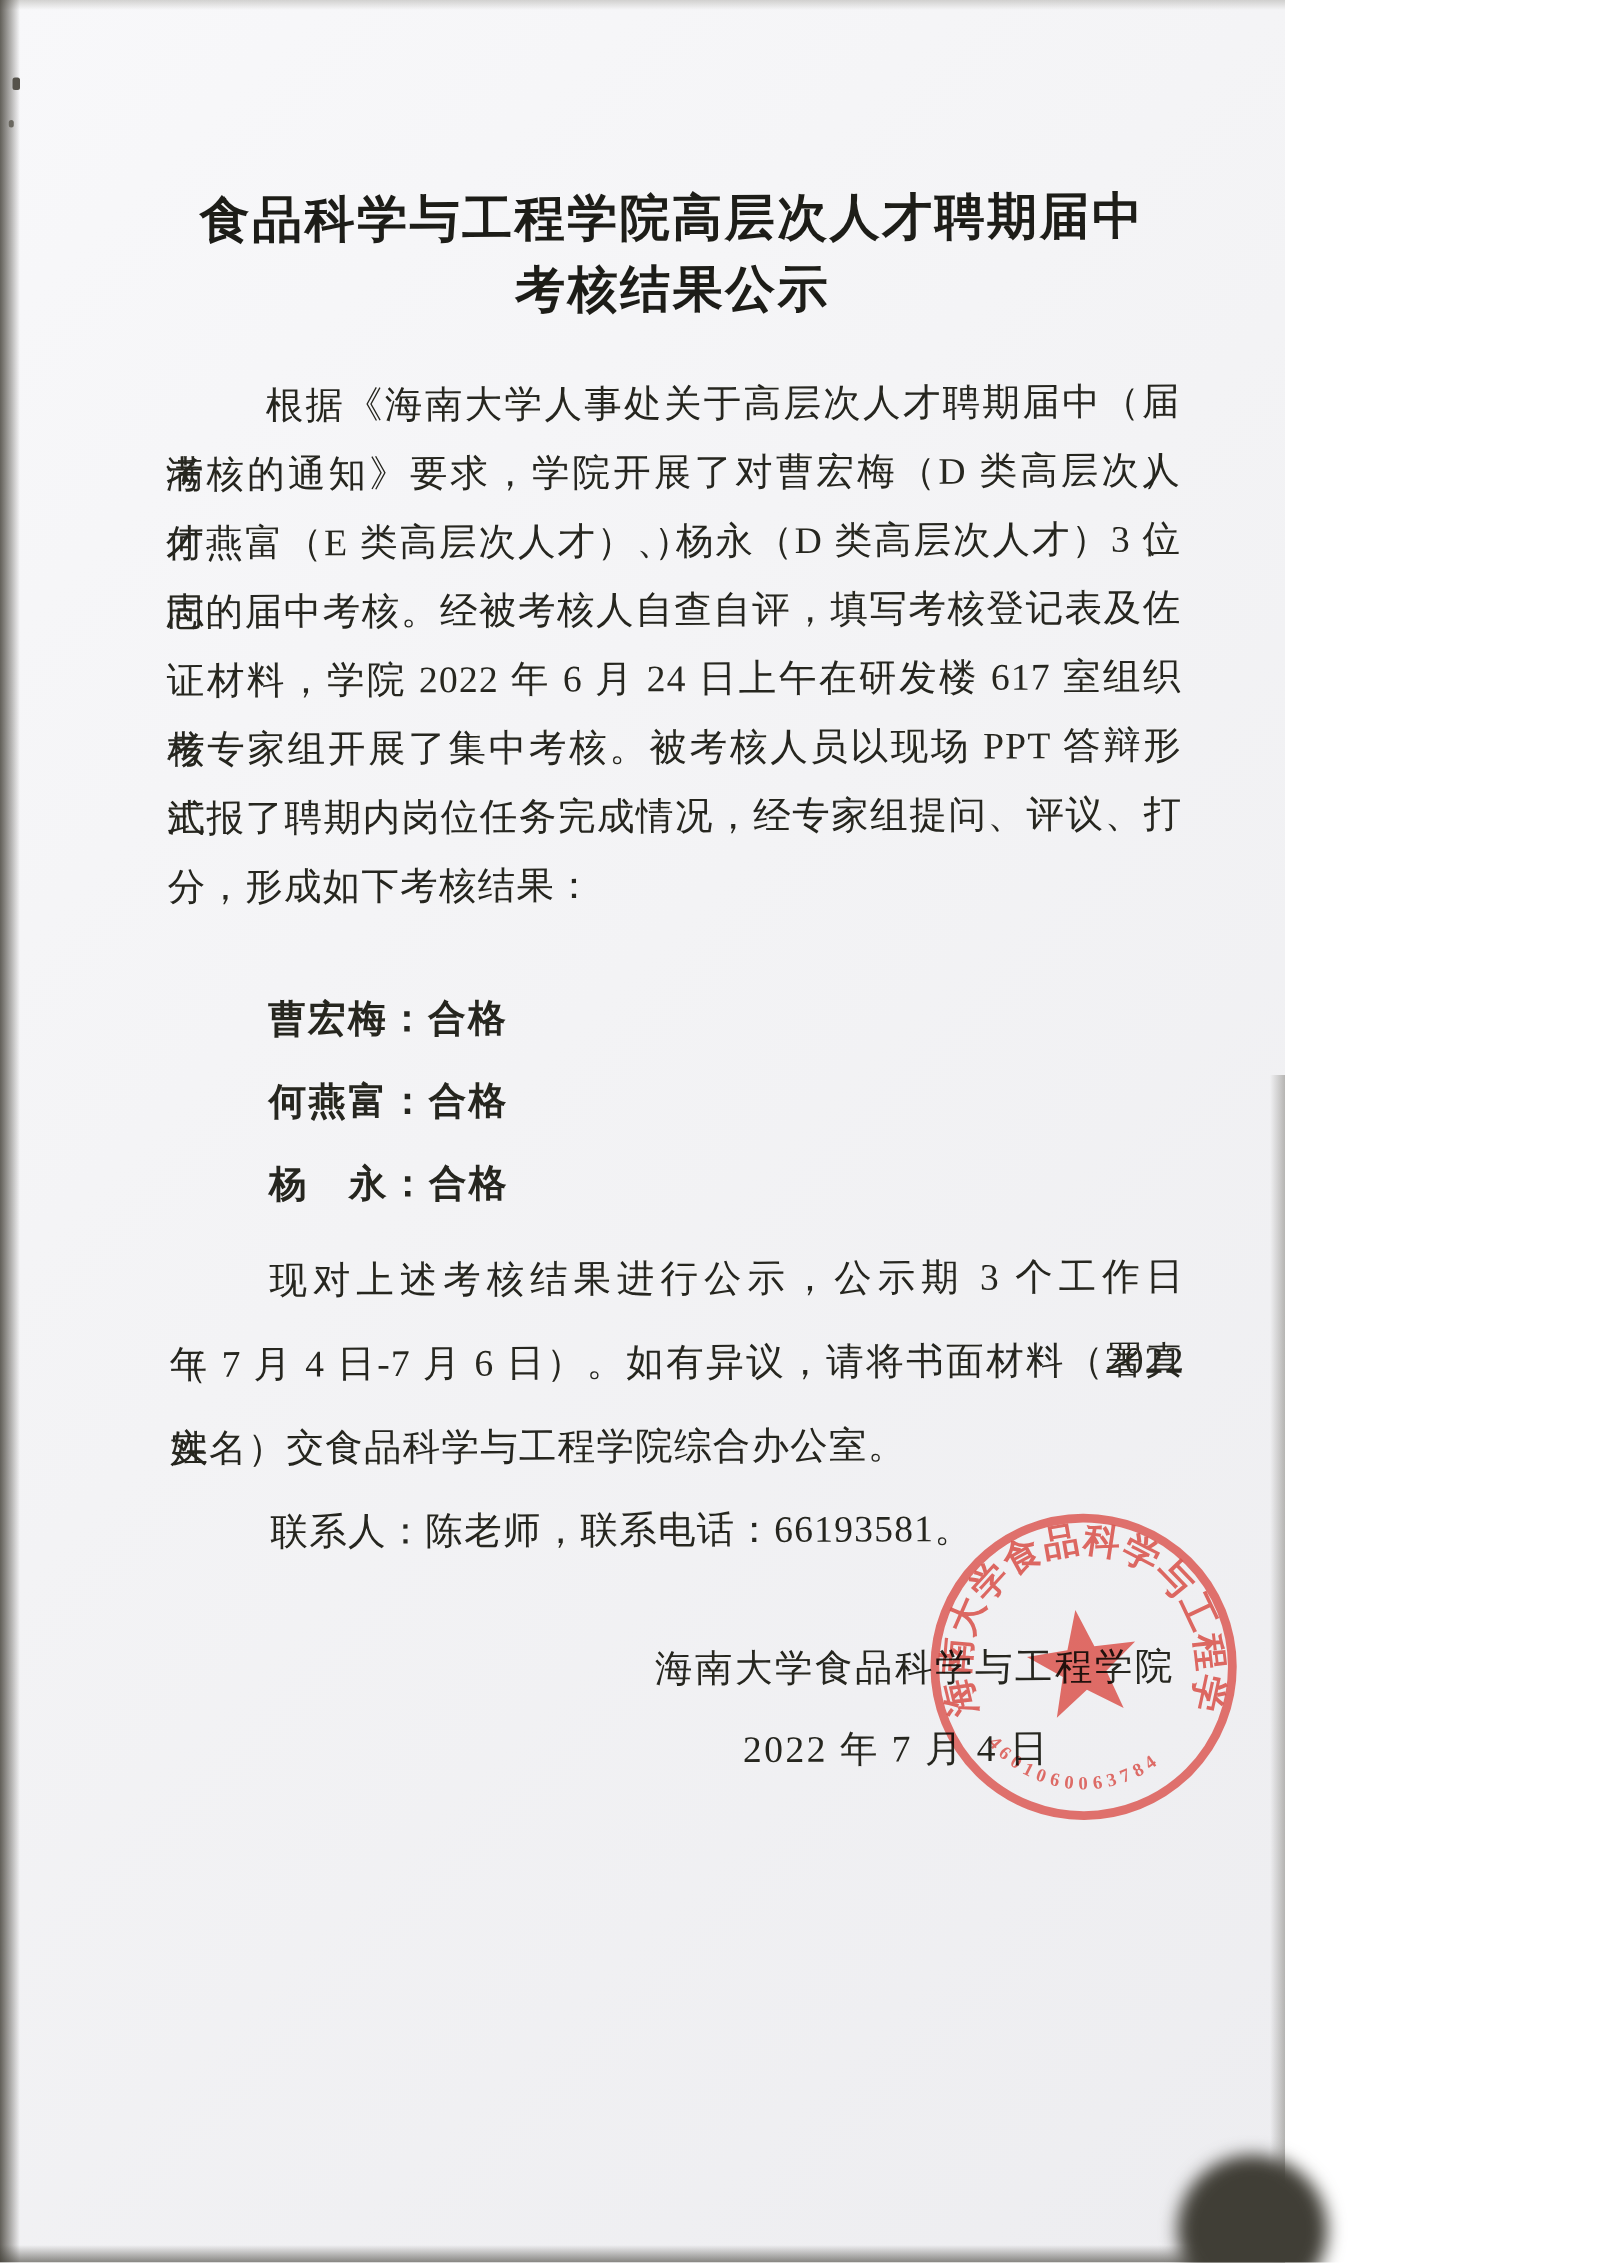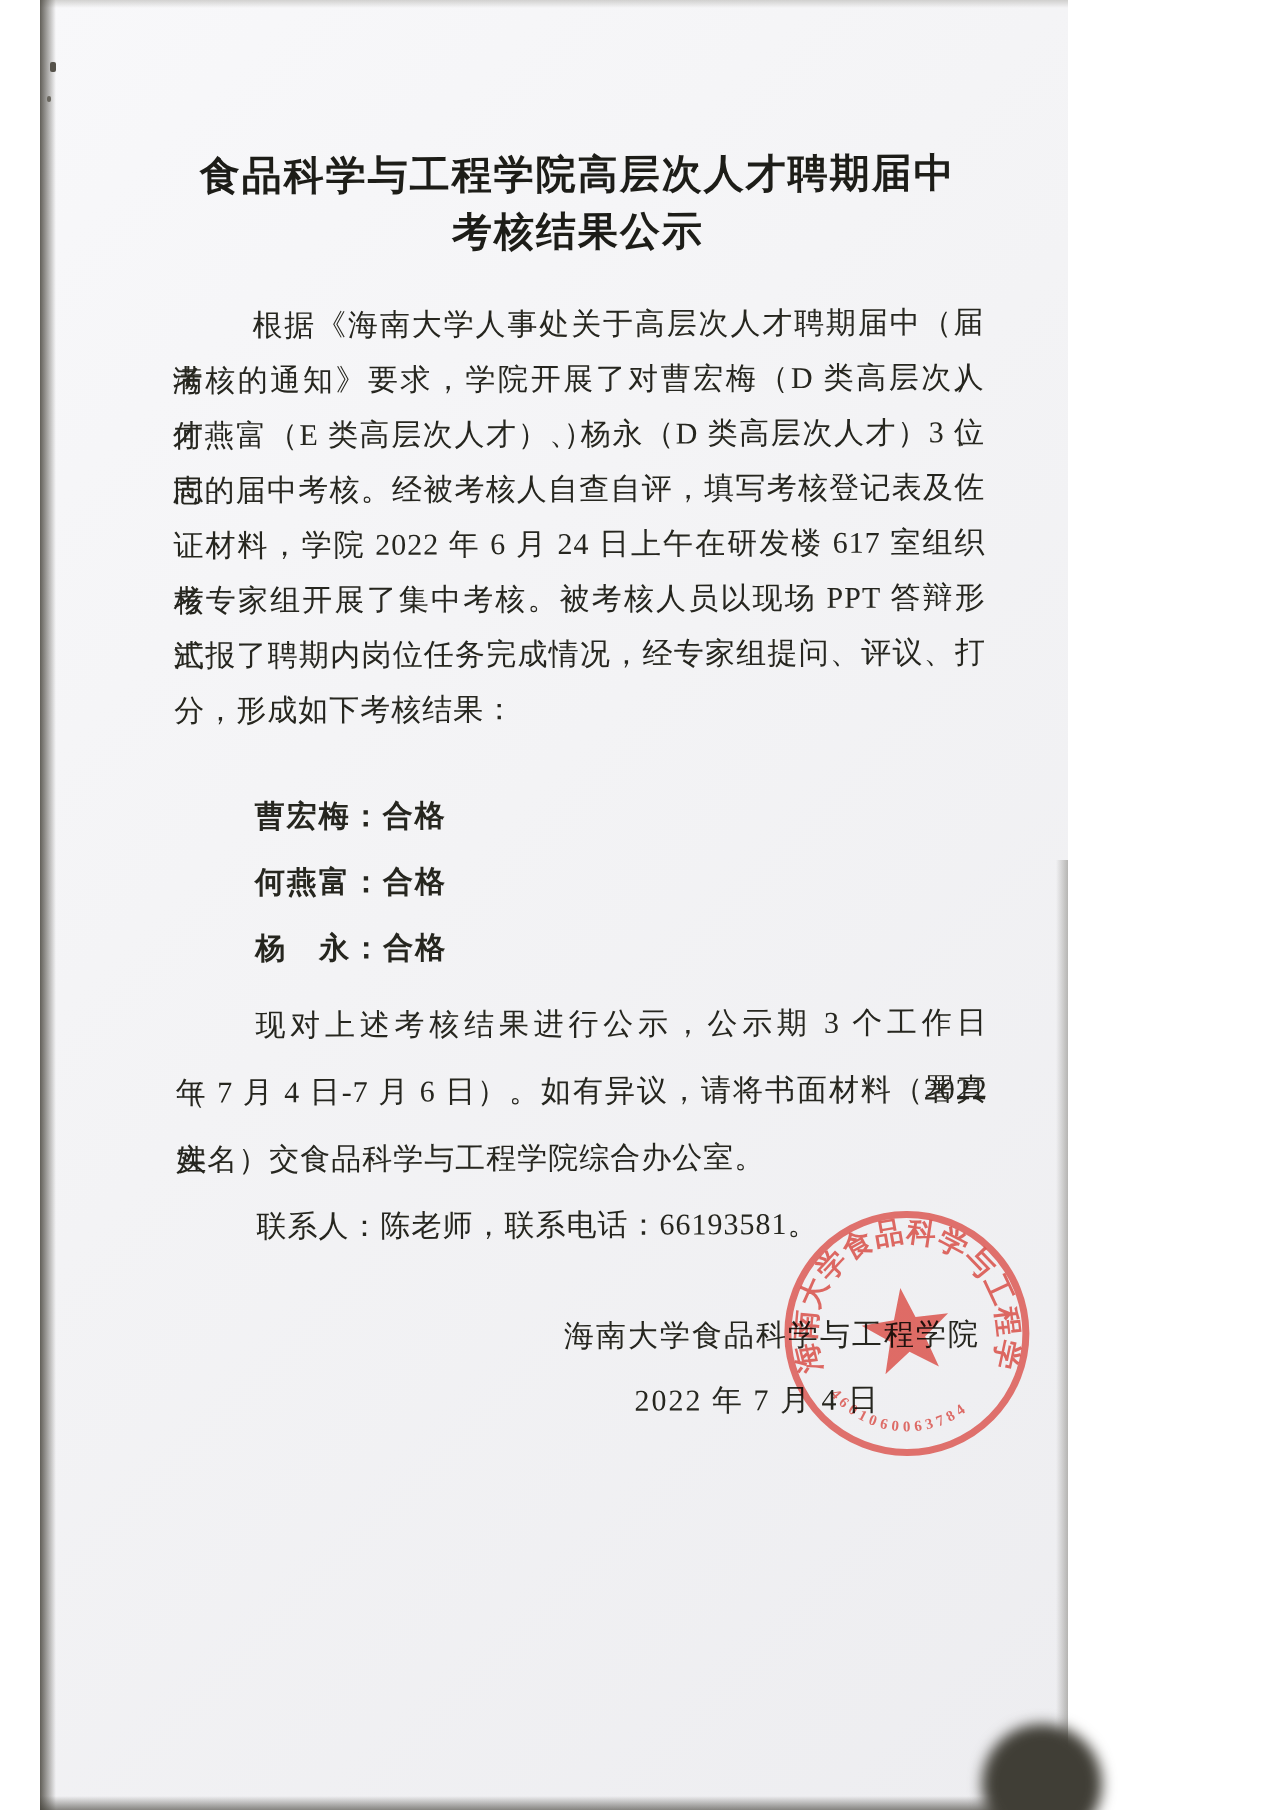--- a/index.html
+++ b/index.html
@@ -1,20 +1,20 @@
 <!DOCTYPE html>
 <html><head>
 <meta charset="utf-8">
 <style>
   html,body{margin:0;padding:0;}
   body{width:1280px;height:1810px;overflow:hidden;
        font-family:"Liberation Serif","DejaVu Serif",serif;}
   .page{position:relative;width:1028px;height:1810px;
         background:linear-gradient(135deg,#f8f8fa 0%,#f3f3f5 45%,#ededf0 100%);
-        color:#26261f;margin-left:40px;}
+        color:#26261f;}
   
   .edge-left{position:absolute;left:0;top:0;width:16px;height:100%;
              background:linear-gradient(to right,rgba(72,69,61,.85),rgba(72,69,61,0));}
   .edge-top{position:absolute;left:0;top:0;width:100%;height:8px;
             background:linear-gradient(to bottom,rgba(140,138,130,.35),rgba(140,138,130,0));}
   .edge-bottom{position:absolute;left:0;bottom:0;width:100%;height:14px;
                background:linear-gradient(to top,rgba(62,60,52,.6),rgba(62,60,52,0));}
   .edge-right{position:absolute;right:0;top:860px;bottom:0;width:12px;
               background:linear-gradient(to left,rgba(110,108,100,.45),rgba(110,108,100,0));}
   .corner-br{position:absolute;right:-34px;bottom:-34px;width:120px;height:120px;

